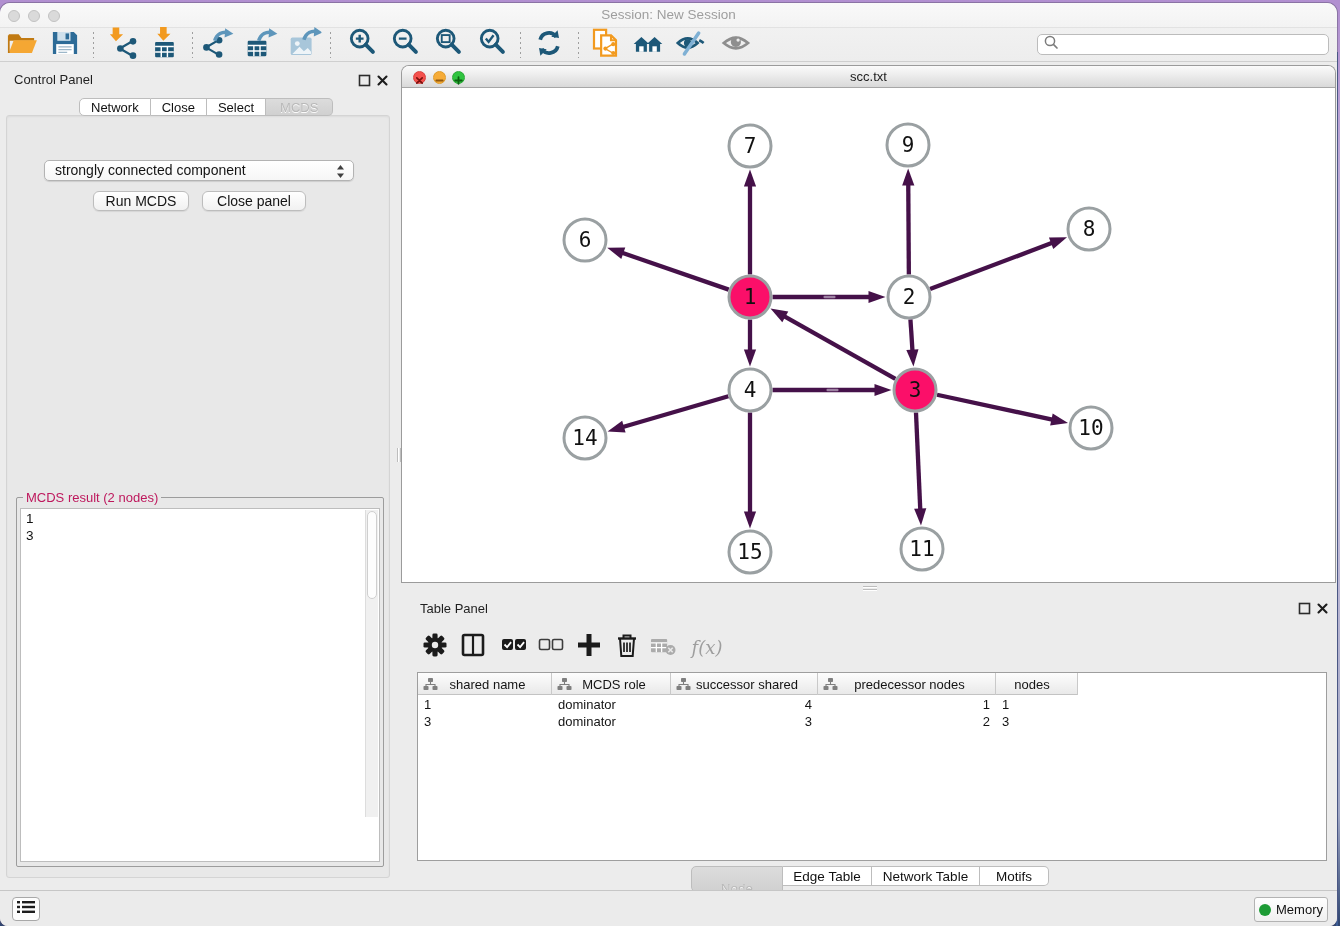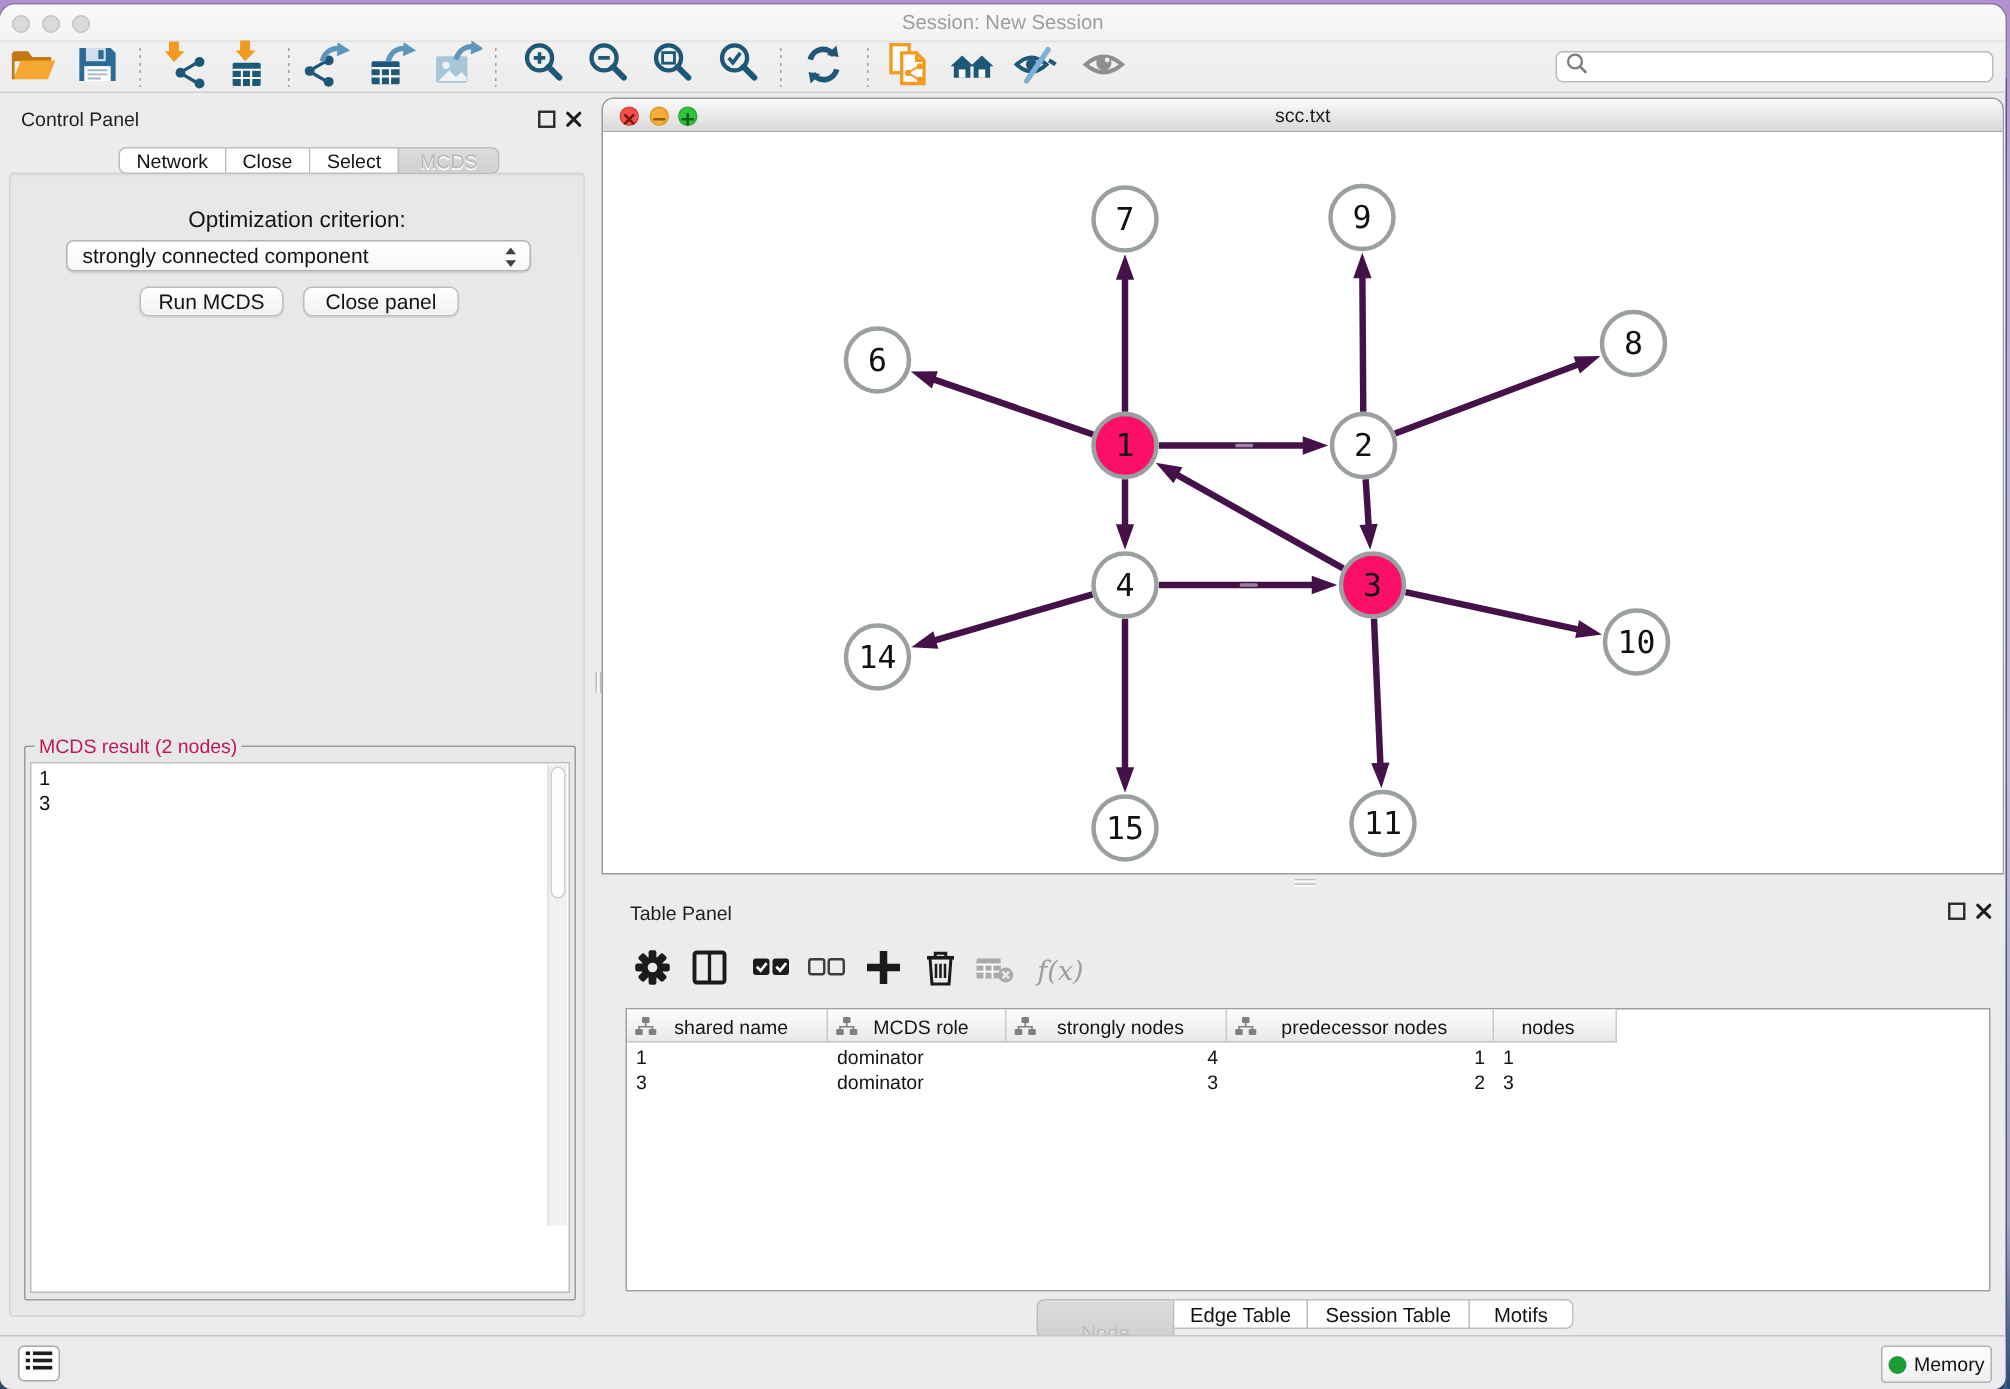--- a/index.html
+++ b/index.html
@@ -305,21 +305,20 @@
       <span class="win-btn abs" style="left:376px; top:73px;"><svg width="13" height="13" viewBox="0 0 13 13">
             <path d="M2.5 2.5 L10.5 10.5 M10.5 2.5 L2.5 10.5" stroke="#1c1c1c" stroke-width="2.1" stroke-linecap="round"></path>
           </svg></span>
       <div id="cp-content" class="abs"></div>
       <div id="cp-tabs" class="tabrow">
           <div class="tab-seg">Network</div>
           <div class="tab-seg">Close</div>
           <div class="tab-seg">Select</div>
           <div class="tab-seg sel-disabled">MCDS</div>
         </div>
-      <div id="opt-label" class="abs">Optimization criterion:</div>
       <div id="opt-select" class="abs">
         <span>strongly connected component</span>
         <span id="select-arrows" style="position: absolute; right: 8px; top: 3px;"><svg width="9" height="15" viewBox="0 0 9 15">
               <path d="M4.5 1 L8 5.5 H1z" fill="#3f3f3f"></path>
               <path d="M4.5 14 L1 9.5 H8z" fill="#3f3f3f"></path>
             </svg></span>
       </div>
       <div id="run-btn" class="cp-btn">Run MCDS</div>
       <div id="closepanel-btn" class="cp-btn">Close panel</div>
       <div id="result-fieldset" class="abs">
@@ -513,21 +512,21 @@
             <span style="display:inline-flex">
               <svg width="15" height="14" viewBox="0 0 15 14">
                 <g fill="#7f7f7f">
                   <rect x="5" y="1" width="5" height="4" rx="0.8"></rect>
      <rect x="0.5" y="9" width="5" height="4" rx="0.8"></rect>
                   <rect x="9.5" y="9" width="5" height="4" rx="0.8"></rect>
      <path d="M7.5 5 V7.5 M3 9 V7.5 H12 V9" stroke="#7f7f7f" stroke-width="1.1" fill="none"></path>
                 </g>
               </svg>
             </span>
-            <span class="th-label">strongly nodes</span>
+            <span class="th-label">successor shared</span>
           </div>
           <div class="th-cell" style="width: 178px;">
             <span style="display:inline-flex">
               <svg width="15" height="14" viewBox="0 0 15 14">
                 <g fill="#7f7f7f">
                   <rect x="5" y="1" width="5" height="4" rx="0.8"></rect>
      <rect x="0.5" y="9" width="5" height="4" rx="0.8"></rect>
                   <rect x="9.5" y="9" width="5" height="4" rx="0.8"></rect>
      <path d="M7.5 5 V7.5 M3 9 V7.5 H12 V9" stroke="#7f7f7f" stroke-width="1.1" fill="none"></path>
                 </g>
@@ -552,21 +551,21 @@
             <div class="td-cell" style="width: 119px; text-align: left;">dominator</div>
             <div class="td-cell" style="width: 147px; text-align: right;">3</div>
             <div class="td-cell" style="width: 178px; text-align: right;">2</div>
             <div class="td-cell" style="width: 82px; text-align: left;">3</div>
           </div>
         </div>
     </div>
     <div id="tp-tabs" class="tabrow">
         <div class="tab-seg tp-tabseg sel-disabled" style="width: 92px; padding: 12px;">Node Table</div>
         <div class="tab-seg tp-tabseg" style="width: 89px; padding: 0px;">Edge Table</div>
-        <div class="tab-seg tp-tabseg" style="width: 108px; padding: 0px;">Session Table</div>
+        <div class="tab-seg tp-tabseg" style="width: 108px; padding: 0px;">Network Table</div>
         <div class="tab-seg tp-tabseg" style="width: 69px; padding: 0px;">Motifs</div>
       </div>
 
     <div id="status-bar" class="abs"></div>
     <div id="list-btn" class="abs">
       <span id="list-glyph"><svg width="18" height="14" viewBox="0 0 18 14">
             <g fill="#1d1d1d">
               <rect x="0" y="1" width="3" height="2.4"></rect>
               <rect x="5" y="1" width="13" height="2.4"></rect>
      <rect x="0" y="5.8" width="3" height="2.4"></rect>

